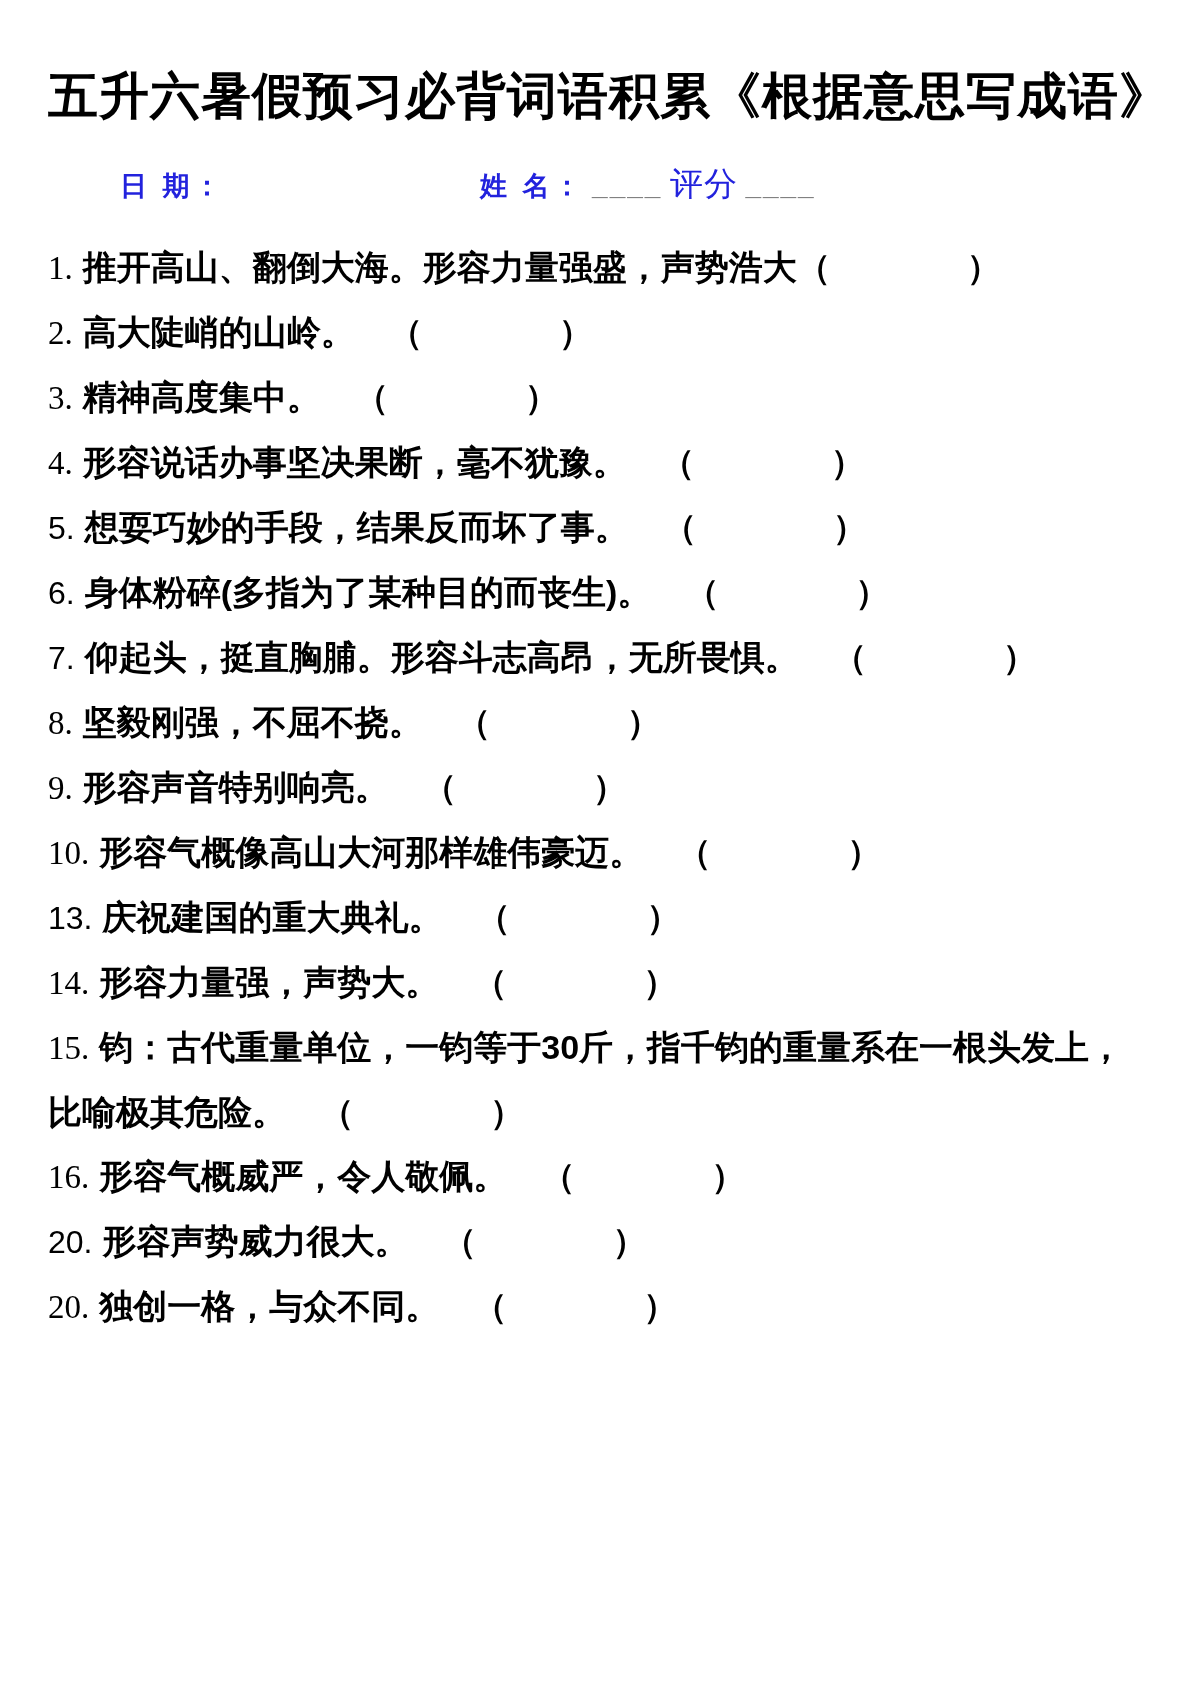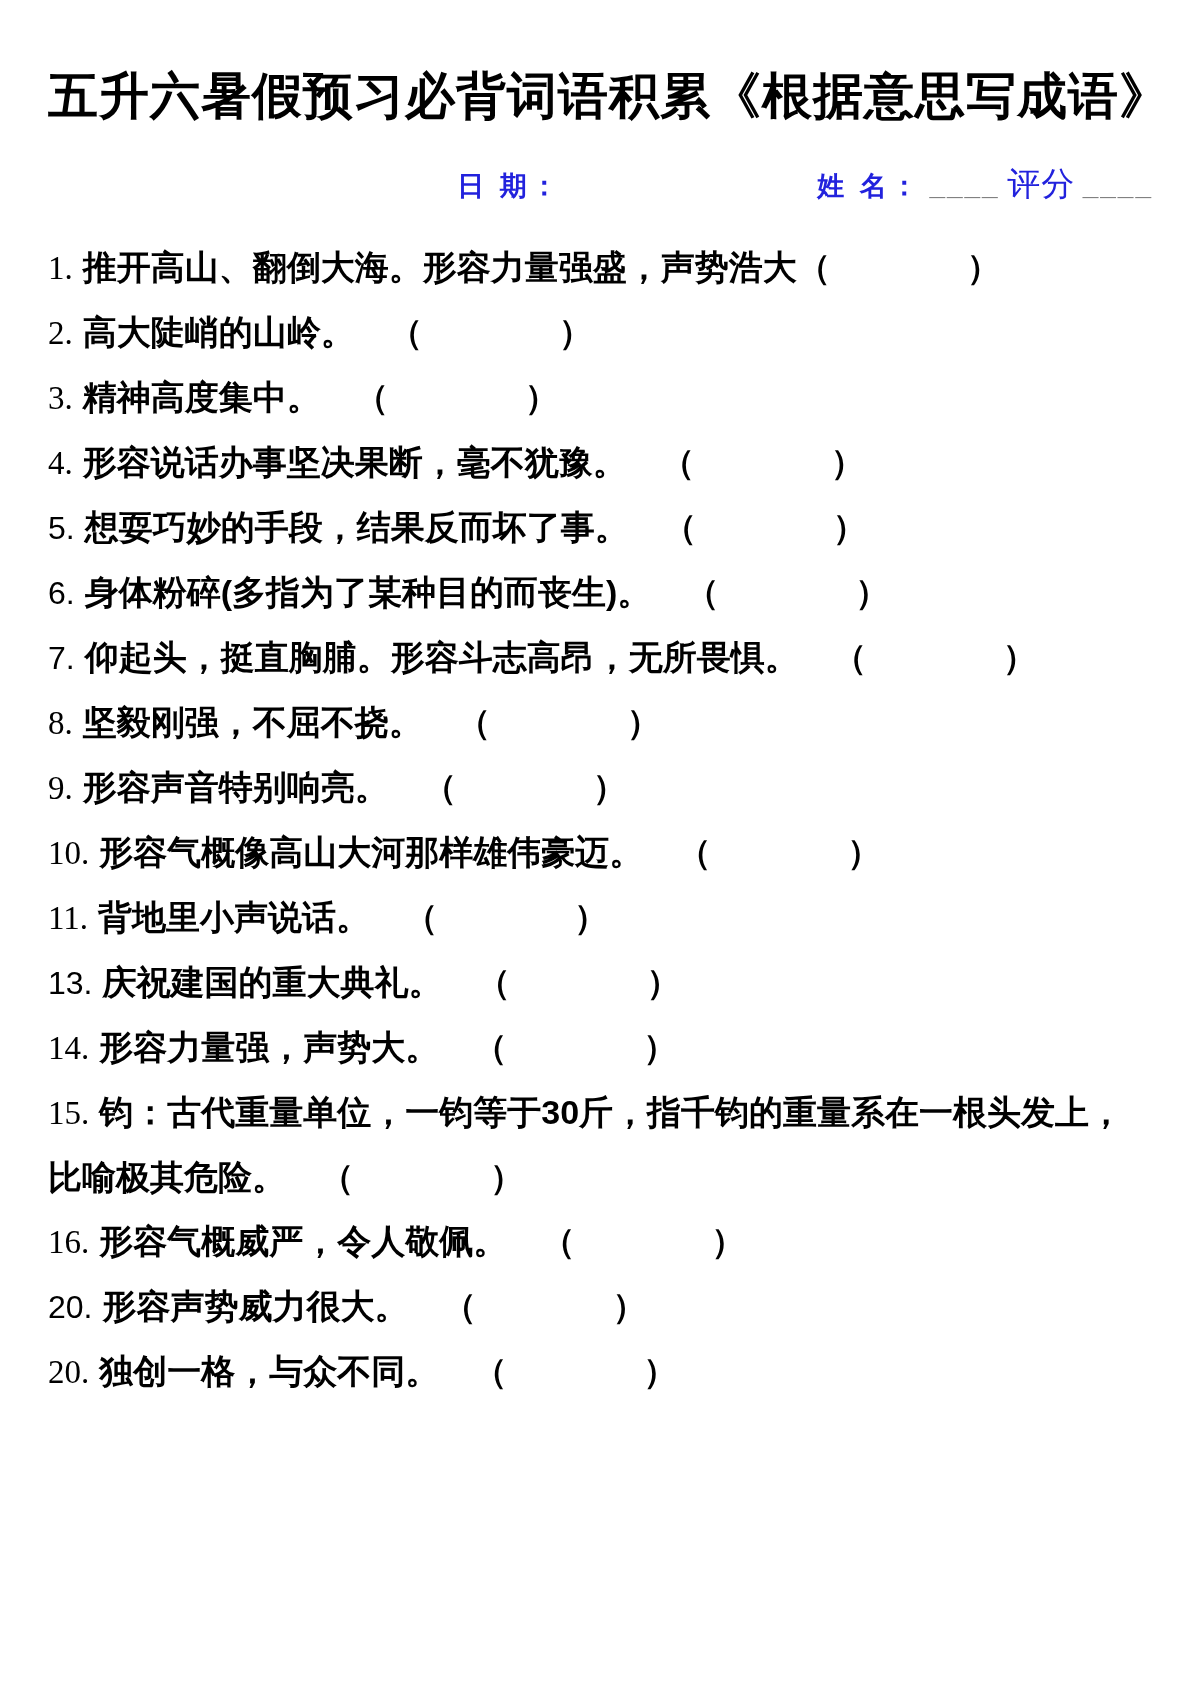--- a/index.html
+++ b/index.html
@@ -24,21 +24,20 @@
     font-size: 50px;
     font-weight: bold;
     letter-spacing: 1px;
     white-space: nowrap;
     line-height: 1.15;
   }
   .header-row {
     margin: 36px 0 0 72px;
     font-size: 27px;
     white-space: nowrap;
-    text-align: right;
   }
   .field-label {
     color: #2222dd;
     font-weight: bold;
     letter-spacing: 4px;
   }
   .name-label {
     margin-left: 248px;
   }
   .blank-line {
@@ -130,23 +129,20 @@
     </div>
 
     <div class="item">
       <span class="num serif">9.</span><span class="qtext">形容声音特别响亮。　（　　　　）</span>
     </div>
 
     <div class="item">
       <span class="num serif">10.</span><span class="qtext">形容气概像高山大河那样雄伟豪迈。　（　　　　）</span>
     </div>
 
-    <div class="item">
-      <span class="num serif">11.</span><span class="qtext">背地里小声说话。　（　　　　）</span>
-    </div>
 
 
     <div class="item">
       <span class="num sans">13.</span><span class="qtext">庆祝建国的重大典礼。　（　　　　）</span>
     </div>
 
     <div class="item">
       <span class="num serif">14.</span><span class="qtext">形容力量强，声势大。　（　　　　）</span>
     </div>
 

